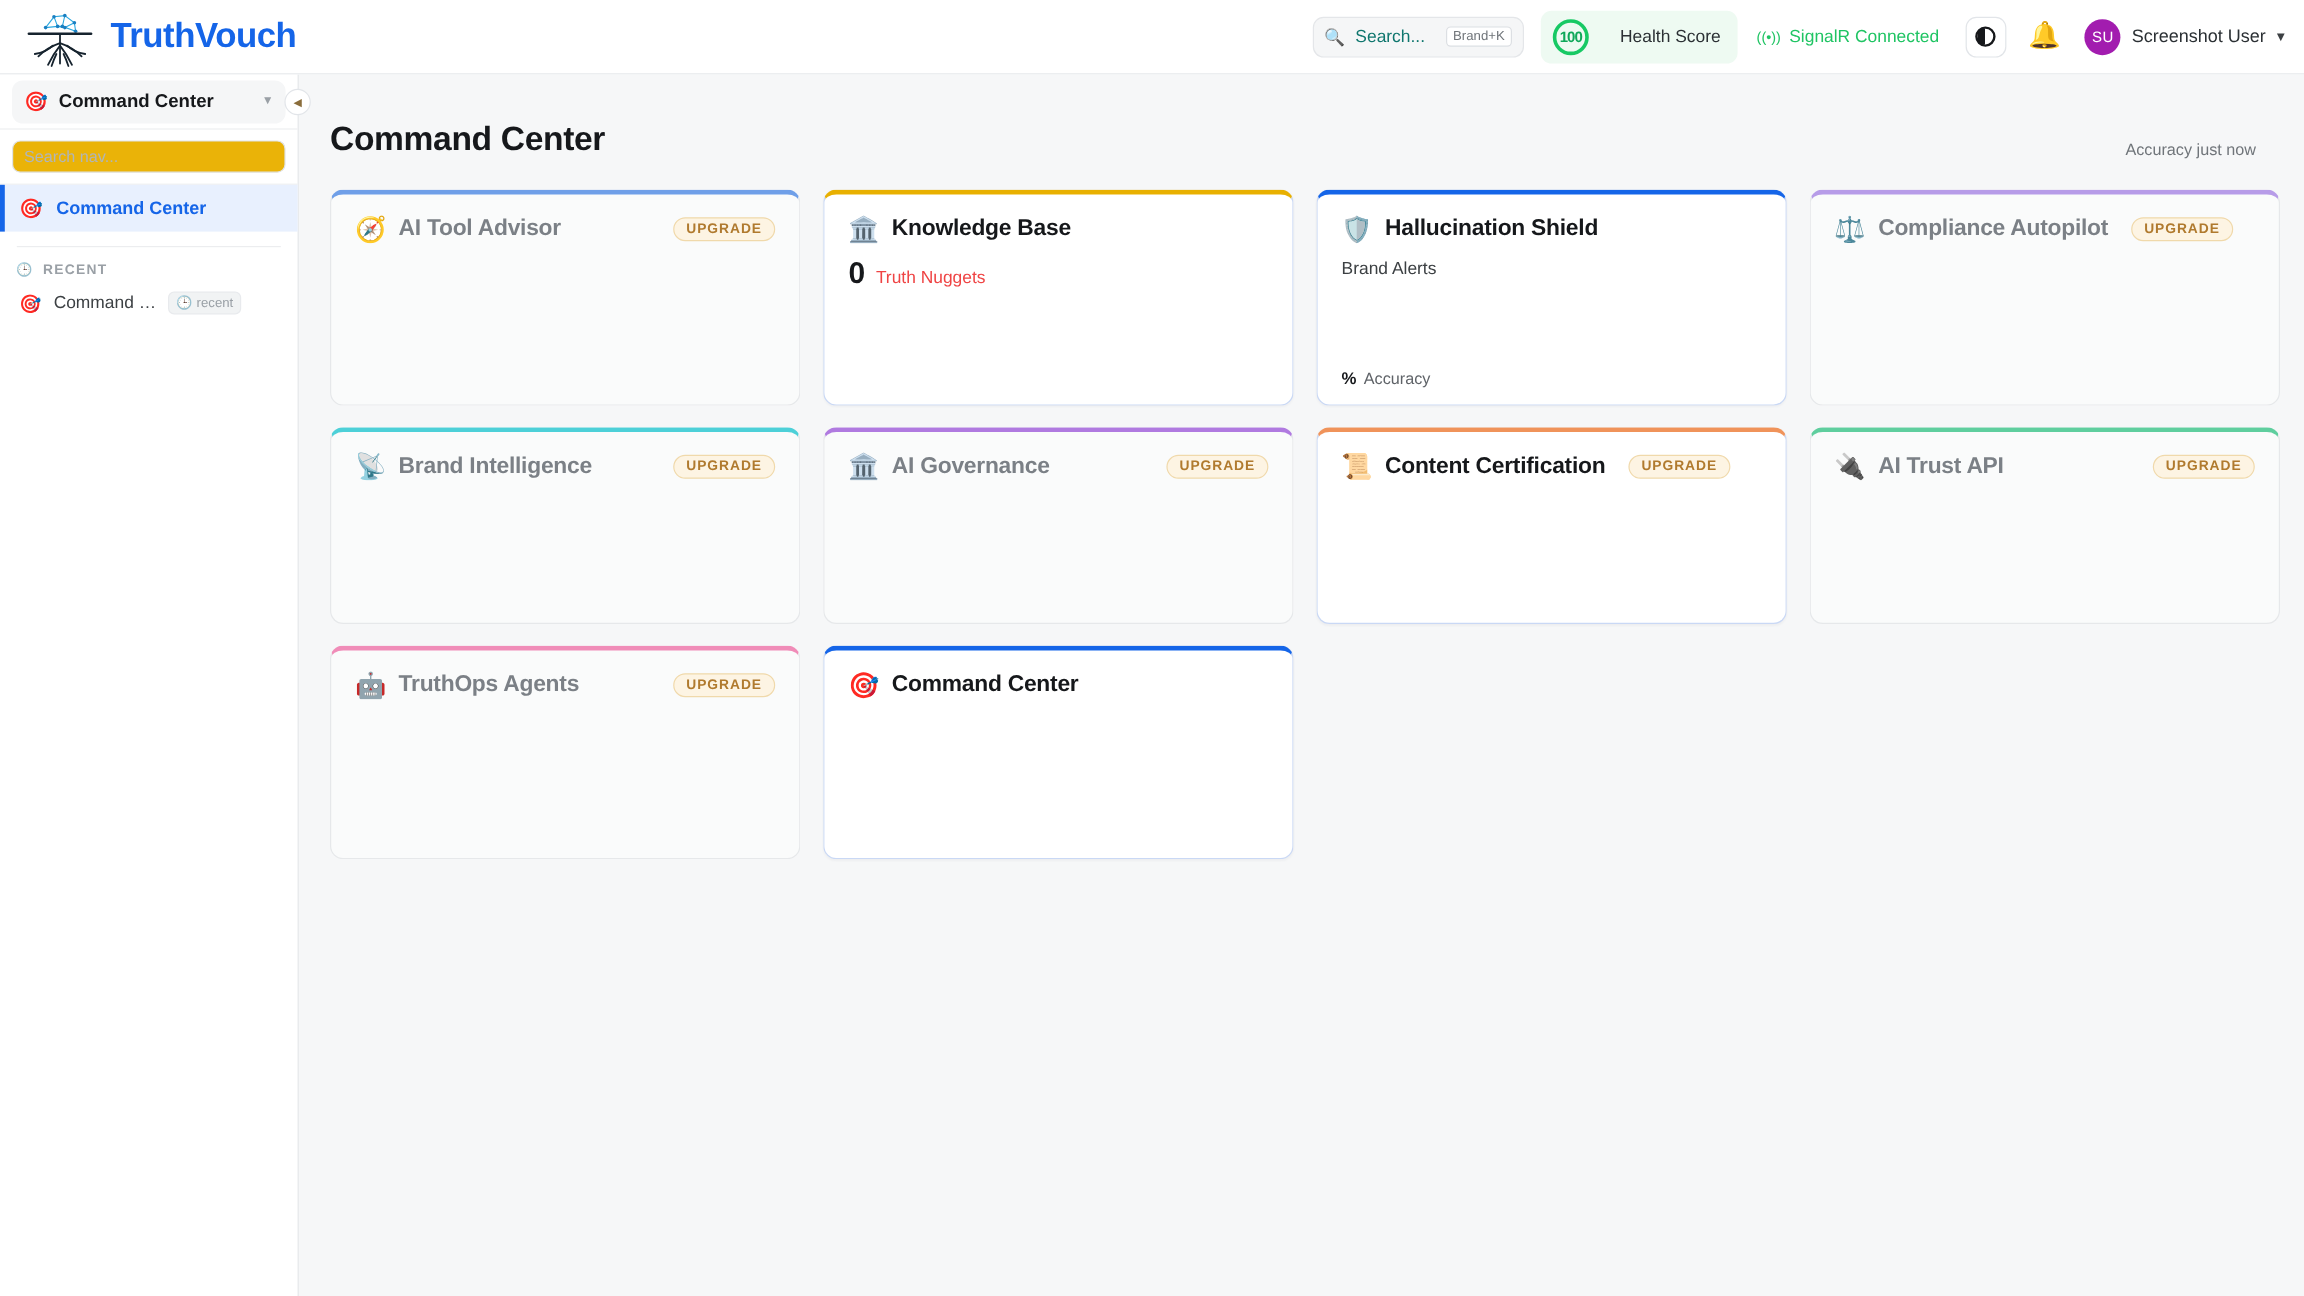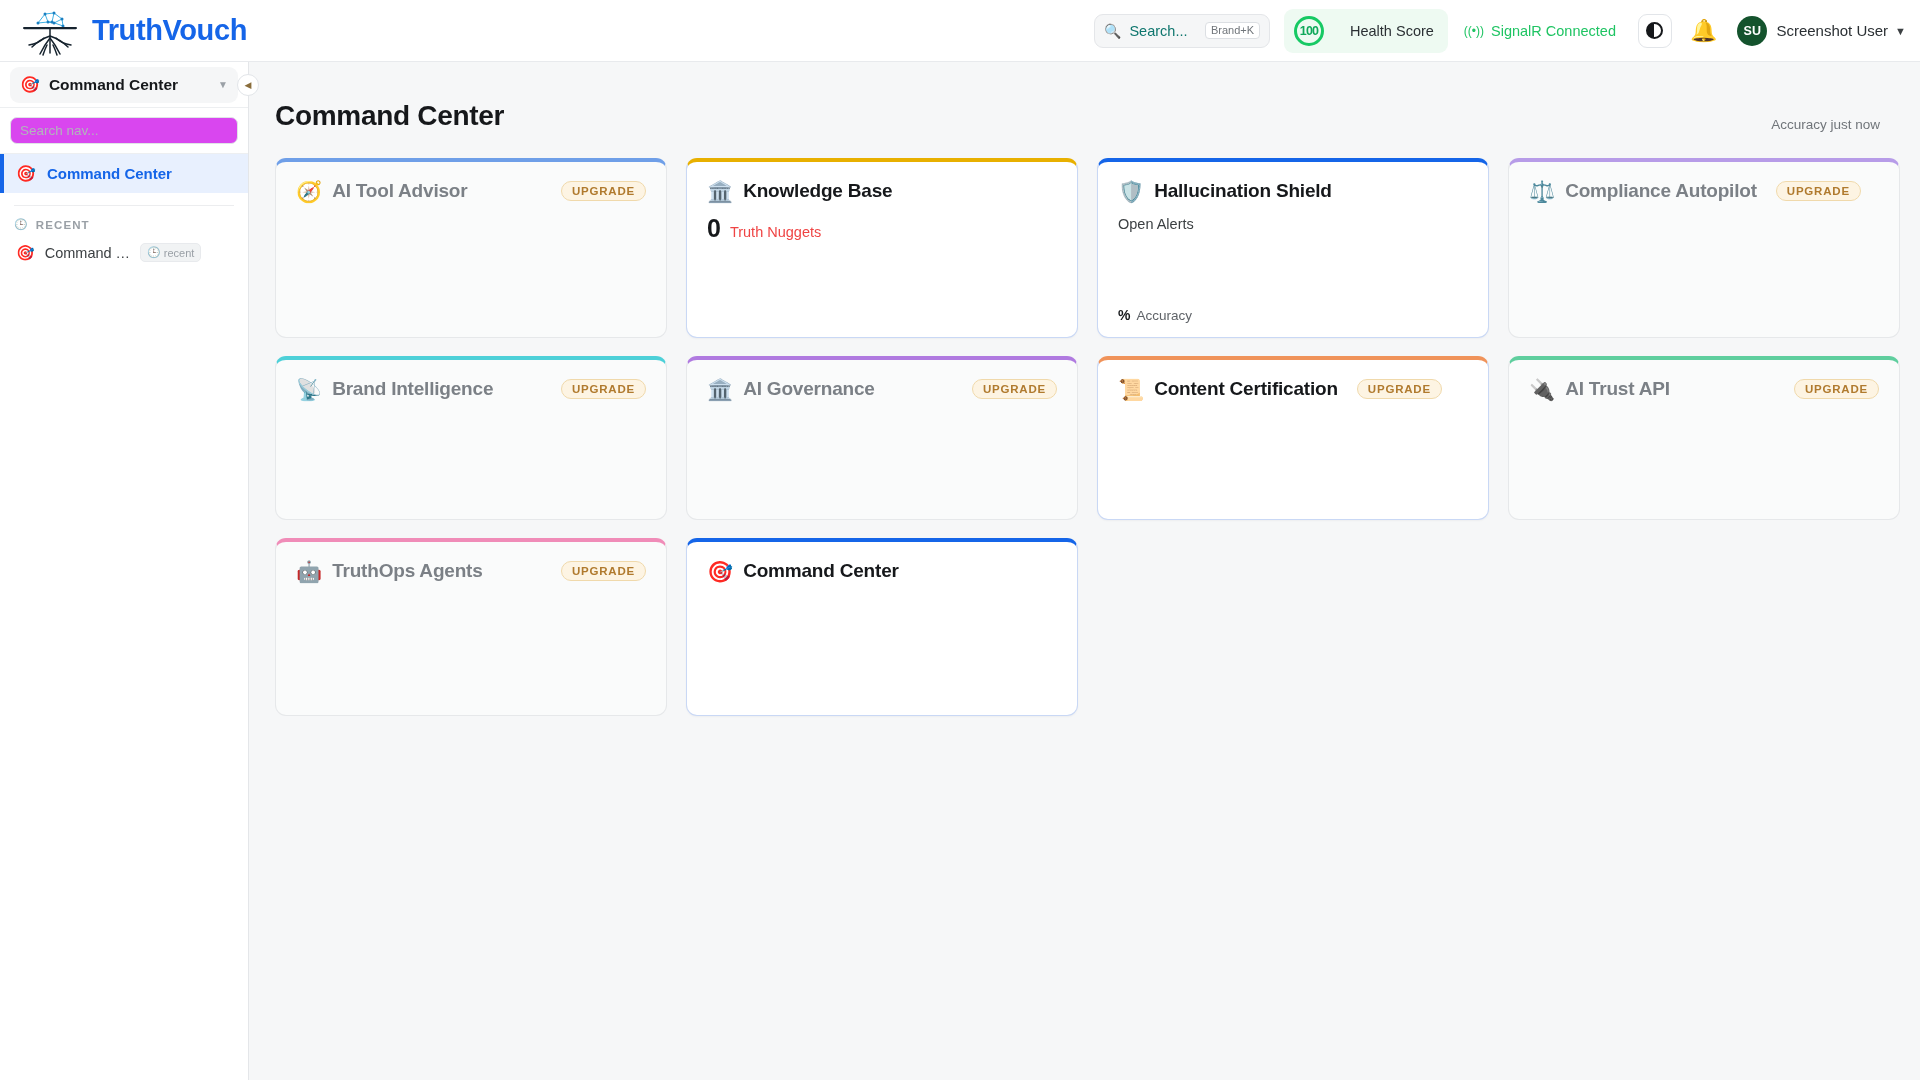--- a/index.html
+++ b/index.html
@@ -90,23 +90,23 @@
     width: 17px; height: 17px; border-radius: 50%;
     border: 2px solid #16181b;
     background: linear-gradient(to right, #16181b 50%, #ffffff 50%);
   }
   .bell-wrap { position: relative; margin-right: 20px; cursor: pointer; }
   .bell { font-size: 22px; line-height: 1; }
 
   .user-area { display: flex; align-items: center; gap: 9px; cursor: pointer; }
   .avatar {
     width: 30px; height: 30px; border-radius: 50%;
-    background: #14532d; color: #fff;
+    background: #a21caf; color: #fff;
     display: flex; align-items: center; justify-content: center;
-    font-size: 12.5px; font-weight: 700; letter-spacing: 0.3px;
+    font-size: 12.5px; font-weight: 400; letter-spacing: 0.3px;
   }
   .user-name { font-size: 15px; color: #2b3034; text-align: center; }
   .caret { font-size: 11px; color: #3c4043; margin-left: -2px; }
 
   
   .shell { display: flex; height: 1018px; width: 1920px; }
 
   
   .sidebar {
     width: 249px;
@@ -145,21 +145,21 @@
     display: flex; align-items: center; justify-content: center;
     font-size: 9px; color: #8a6d3b;
     cursor: pointer;
     z-index: 5;
   }
   .nav-search-wrap { padding: 9px 10px; border-bottom: 1px solid #edeff1; }
   .nav-search {
     width: 100%; height: 27px;
     border: 1px solid #e0e3e7;
     border-radius: 7px;
-    background: #d946ef;
+    background: #eab308;
     padding: 0 9px;
     font-size: 13.5px;
     color: #3c4043;
     font-family: "Liberation Sans", sans-serif;
     outline: none;
   }
   .nav-search::placeholder { color: #b0b5ba; }
 
   .nav-item {
     height: 39px;
@@ -422,21 +422,21 @@
           <span class="metric-value">0</span>
           <span class="metric-label">Truth Nuggets</span>
         </div>
       </div>
 
       <div class="card r1 active" style="border-top-color: rgb(21, 101, 232);">
         <div class="card-head">
           <span class="card-emoji">🛡️</span>
           <span class="card-title">Hallucination Shield</span>
         </div>
-        <div class="sub-text">Open Alerts</div>
+        <div class="sub-text">Brand Alerts</div>
         <div class="card-foot">
           <span class="foot-value">%</span>
           <span class="foot-label">Accuracy</span>
         </div>
       </div>
 
       <div class="card r1" style="border-top-color: rgb(183, 156, 232);">
         <div class="card-head">
           <span class="card-emoji">⚖️</span>
           <span class="card-title">Compliance Autopilot</span>

